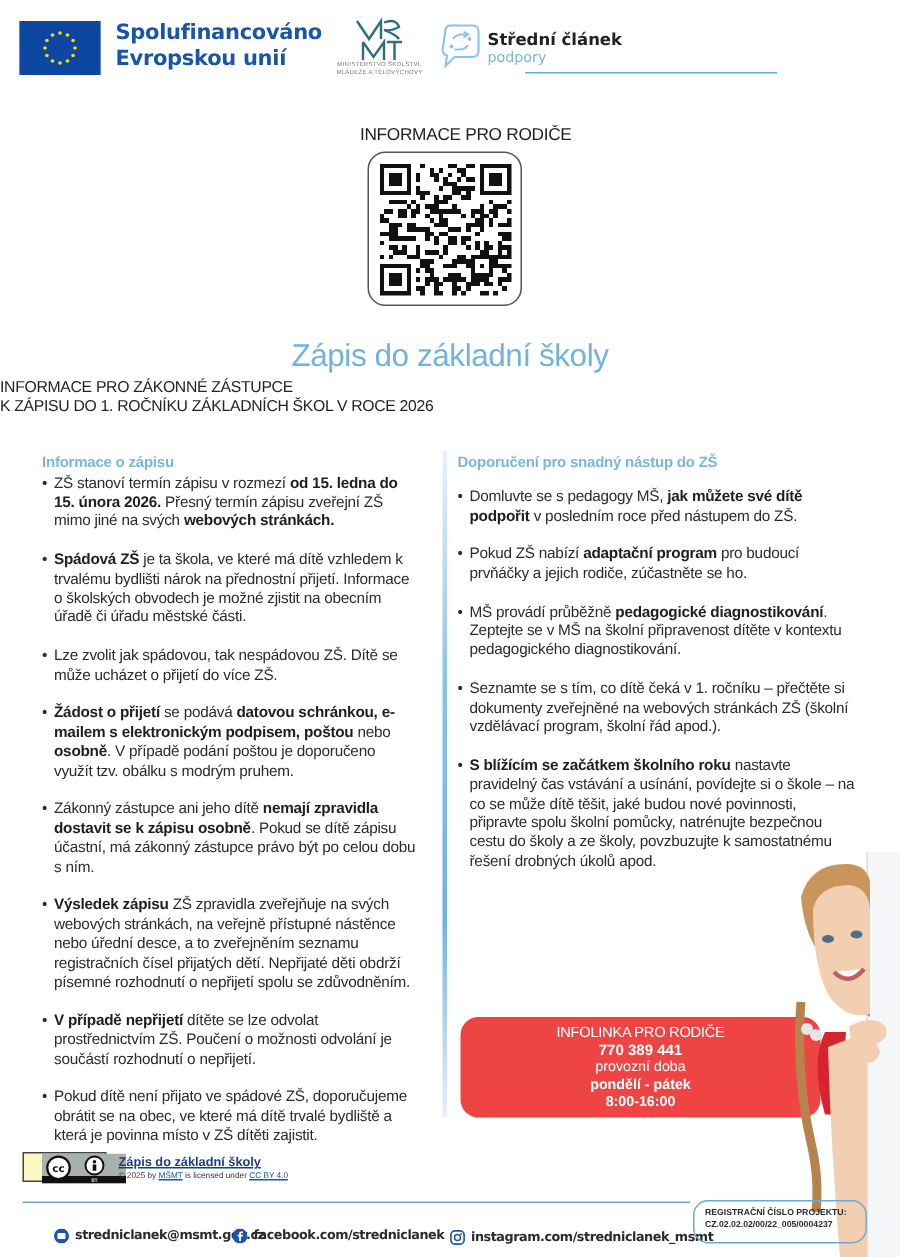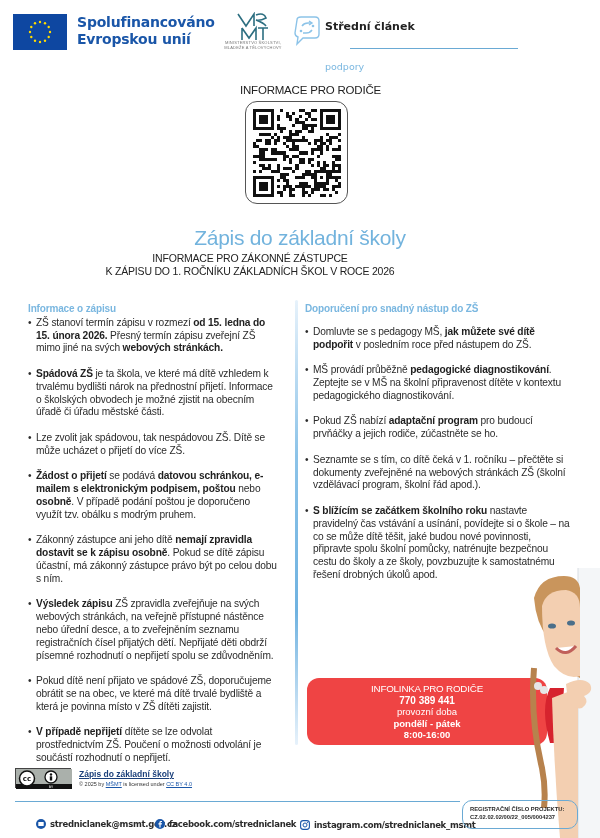--- a/index.html
+++ b/index.html
@@ -10,31 +10,31 @@
   .header { position: absolute; top: 13px; left: 13px; width: 575px; height: 40px; }
   .eu-flag { position: absolute; left: 0; top: 1px; width: 54px; height: 36px; background: #0e47a1; }
   .eu-flag svg { width: 54px; height: 36px; display: block; }
   .eu-text { position: absolute; left: 64px; top: 1px; font-size: 14px; line-height: 17px; font-weight: bold; color: #1a56a8; font-family: "DejaVu Sans", sans-serif; letter-spacing: -0.2px; }
   .msmt-logo { position: absolute; left: 205px; top: -1px; width: 70px; height: 40px; }
   .msmt-mark { position: absolute; left: 18px; top: 0; width: 34px; height: 30px; }
   .msmt-sub { position: absolute; left: 0; top: 28px; width: 70px; font-size: 4px; line-height: 5px; text-align: center; color: #777; letter-spacing: 0.2px; }
   .ssp-logo { position: absolute; left: 280px; top: 3px; }
   .ssp-icon { position: absolute; left: 0; top: 0; width: 28px; height: 30px; }
   .ssp-title { position: absolute; left: 32px; top: 4px; font-size: 11px; font-weight: bold; color: #222; white-space: nowrap; font-family: "DejaVu Sans", sans-serif; }
-  .ssp-sub { position: absolute; left: 32px; top: 17px; font-size: 9.5px; color: #7ab7e0; white-space: nowrap; font-family: "DejaVu Sans", sans-serif; margin-top: 28px; }
+  .ssp-sub { position: absolute; left: 32px; top: 17px; font-size: 9.5px; color: #7ab7e0; white-space: nowrap; font-family: "DejaVu Sans", sans-serif; }
   .header-line { position: absolute; left: 337px; top: 35px; width: 168px; height: 1px; background: #6aaad4; }
 
   
   .qr-label { position: absolute; top: 84px; left: 0; width: 577px; text-align: center; font-size: 11.5px; color: #222; letter-spacing: -0.2px; padding-left: 44px; }
   .qr-box { position: absolute; top: 101px; left: 245px; width: 103px; height: 103px; border: 1.5px solid #555; border-radius: 12px; padding: 7px; }
   .qr-box svg { width: 88px; height: 88px; display: block; }
 
   
   .title { position: absolute; top: 226px; left: 0; width: 600px; text-align: center; font-size: 21px; color: #72b3dd; letter-spacing: -0.3px; }
-  .subtitle { position: absolute; top: 252px; left: 0; width: 500px; text-align: center; font-size: 10.5px; line-height: 13px; color: #222; letter-spacing: -0.2px; }
+  .subtitle { position: absolute; top: 252px; left: 0; width: 500px; font-size: 10.5px; line-height: 13px; color: #222; letter-spacing: -0.2px; }
 
   
   .col { position: absolute; font-size: 10.2px; line-height: 12.8px; color: #2b2b2b; letter-spacing: -0.15px; }
   .col-left { top: 303px; left: 28px; width: 250px; }
   .col-right { top: 303px; left: 305px; width: 265px; }
   .col-heading { font-size: 10px; font-weight: bold; color: #7ab7e0; margin-bottom: 1px; }
   .col-right .col-heading { margin-bottom: 10px; }
   .bullet { position: relative; padding-left: 8px; margin-bottom: 12.8px; }
   .bullet::before { content: "•"; position: absolute; left: 0; top: 0; }
   .bullet b { font-weight: bold; color: #1f1f1f; }
@@ -48,21 +48,21 @@
   .infoline .il-hours-label { font-weight: normal; }
   .infoline .il-days { font-weight: bold; }
   .infoline .il-time { font-weight: bold; }
 
   
   .girl { position: absolute; left: 520px; top: 568px; width: 80px; height: 270px; }
   .girl svg { width: 80px; height: 270px; display: block; }
 
   
   .license { position: absolute; left: 15px; top: 768px; }
-  .cc-badge { position: absolute; left: 0; top: 0; width: 56px; height: 20px; background: #fef9c3; border: 1px solid #444; }
+  .cc-badge { position: absolute; left: 0; top: 0; width: 56px; height: 20px; background: #fef9c3; border: 1px solid #444; padding-left: 12px; }
   .cc-badge svg { width: 56px; height: 20px; display: block; }
   .lic-title { position: absolute; left: 64px; top: 1px; font-size: 8.5px; font-weight: bold; color: #1a3f7a; text-decoration: underline; white-space: nowrap; }
   .lic-line { position: absolute; left: 64px; top: 13px; font-size: 5.5px; color: #333; white-space: nowrap; }
   .lic-line a { color: #1a56a8; text-decoration: underline; }
 
   .footer-line { position: absolute; left: 15px; top: 801px; width: 445px; height: 1px; background: #6aaad4; }
 
   
   .contact { position: absolute; font-size: 8.5px; font-weight: bold; color: #2b2b2b; white-space: nowrap; display: flex; align-items: center; gap: 4px; font-family: "DejaVu Sans", sans-serif; letter-spacing: -0.3px; }
   .contact .ic { width: 10px; height: 10px; display: inline-block; }
@@ -433,33 +433,33 @@
 
 <div class="col col-left">
   <div class="col-heading">Informace o zápisu</div>
   <div id="left-items">
       <div class="bullet"><span>ZŠ stanoví termín zápisu v rozmezí </span><b>od 15. ledna do 15. února 2026.</b><span> Přesný termín zápisu zveřejní ZŠ mimo jiné na svých </span><b>webových stránkách.</b></div>
       <div class="bullet"><b>Spádová ZŠ</b><span> je ta škola, ve které má dítě vzhledem k trvalému bydlišti nárok na přednostní přijetí. Informace o školských obvodech je možné zjistit na obecním úřadě či úřadu městské části.</span></div>
       <div class="bullet"><span>Lze zvolit jak spádovou, tak nespádovou ZŠ. Dítě se může ucházet o přijetí do více ZŠ.</span></div>
       <div class="bullet"><b>Žádost o přijetí</b><span> se podává </span><b>datovou schránkou, e-mailem s elektronickým podpisem, poštou</b><span> nebo </span><b>osobně</b><span>. V případě podání poštou je doporučeno využít tzv. obálku s modrým pruhem.</span></div>
       <div class="bullet"><span>Zákonný zástupce ani jeho dítě </span><b>nemají zpravidla dostavit se k zápisu osobně</b><span>. Pokud se dítě zápisu účastní, má zákonný zástupce právo být po celou dobu s ním.</span></div>
       <div class="bullet"><b>Výsledek zápisu</b><span> ZŠ zpravidla zveřejňuje na svých webových stránkách, na veřejně přístupné nástěnce nebo úřední desce, a to zveřejněním seznamu registračních čísel přijatých dětí. Nepřijaté děti obdrží písemné rozhodnutí o nepřijetí spolu se zdůvodněním.</span></div>
+      <div class="bullet"><b>V případě nepřijetí</b><span> dítěte se lze odvolat prostřednictvím ZŠ. Poučení o možnosti odvolání je součástí rozhodnutí o nepřijetí.</span></div>
       <div class="bullet"><span>Pokud dítě není přijato ve spádové ZŠ, doporučujeme obrátit se na obec, ve které má dítě trvalé bydliště a která je povinna místo v ZŠ dítěti zajistit.</span></div>
-      <div class="bullet"><b>V případě nepřijetí</b><span> dítěte se lze odvolat prostřednictvím ZŠ. Poučení o možnosti odvolání je součástí rozhodnutí o nepřijetí.</span></div>
     </div>
 </div>
 
 <div class="divider"></div>
 
 <div class="col col-right">
   <div class="col-heading">Doporučení pro snadný nástup do ZŠ</div>
   <div id="right-items">
       <div class="bullet"><span>Domluvte se s pedagogy MŠ, </span><b>jak můžete své dítě podpořit</b><span> v posledním roce před nástupem do ZŠ.</span></div>
+      <div class="bullet"><span>Pokud ZŠ nabízí </span><b>adaptační program</b><span> pro budoucí prvňáčky a jejich rodiče, zúčastněte se ho.</span></div>
       <div class="bullet"><span>MŠ provádí průběžně </span><b>pedagogické diagnostikování</b><span>. Zeptejte se v MŠ na školní připravenost dítěte v kontextu pedagogického diagnostikování.</span></div>
-      <div class="bullet"><span>Pokud ZŠ nabízí </span><b>adaptační program</b><span> pro budoucí prvňáčky a jejich rodiče, zúčastněte se ho.</span></div>
       <div class="bullet"><span>Seznamte se s tím, co dítě čeká v 1. ročníku – přečtěte si dokumenty zveřejněné na webových stránkách ZŠ (školní vzdělávací program, školní řád apod.).</span></div>
       <div class="bullet"><b>S blížícím se začátkem školního roku</b><span> nastavte pravidelný čas vstávání a usínání, povídejte si o škole – na co se může dítě těšit, jaké budou nové povinnosti, připravte spolu školní pomůcky, natrénujte bezpečnou cestu do školy a ze školy, povzbuzujte k samostatnému řešení drobných úkolů apod.</span></div>
     </div>
 </div>
 
 <div class="infoline">
   <div class="il-title">INFOLINKA PRO RODIČE</div>
   <div class="il-phone">770 389 441</div>
   <div class="il-hours-label">provozní doba</div>
   <div class="il-days">pondělí - pátek</div>

